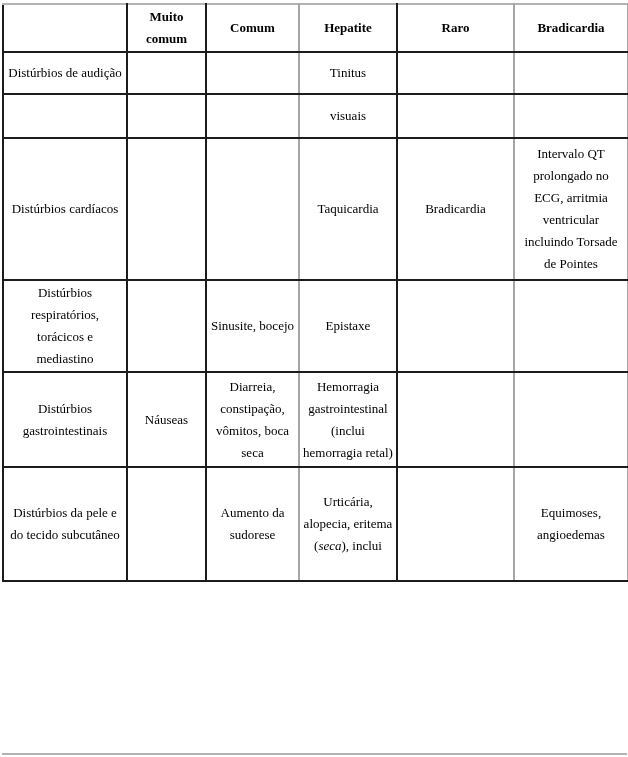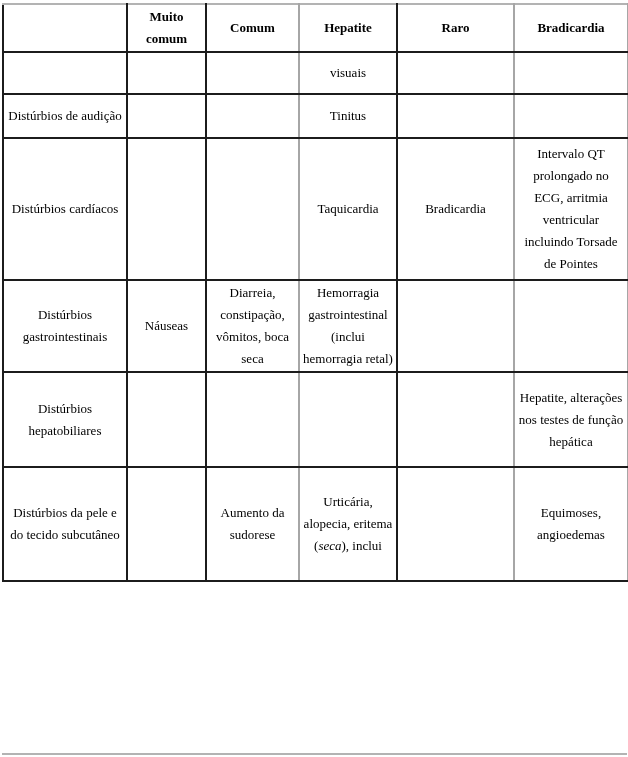--- a/index.html
+++ b/index.html
@@ -82,58 +82,58 @@
       <th></th>
       <th>Muito comum</th>
       <th>Comum</th>
       <th>Hepatite</th>
       <th>Raro</th>
       <th>Bradicardia</th>
     </tr>
   </thead>
   <tbody>
     <tr>
+      <td>Distúrbios de audição</td>
+      <td></td>
+      <td></td>
+      <td>Tinitus</td>
+      <td></td>
+      <td></td>
+    </tr>
+    <tr>
       <td></td>
       <td></td>
       <td></td>
       <td>visuais</td>
-      <td></td>
-      <td></td>
-    </tr>
-    <tr>
-      <td>Distúrbios de audição</td>
-      <td></td>
-      <td></td>
-      <td>Tinitus</td>
       <td></td>
       <td></td>
     </tr>
     <tr>
       <td>Distúrbios cardíacos</td>
       <td></td>
       <td></td>
       <td>Taquicardia</td>
       <td>Bradicardia</td>
       <td>Intervalo QT prolongado no ECG, arritmia ventricular incluindo Torsade de Pointes</td>
     </tr>
     <tr>
+      <td>Distúrbios respiratórios, torácicos e mediastino</td>
+      <td></td>
+      <td>Sinusite, bocejo</td>
+      <td>Epistaxe</td>
+      <td></td>
+      <td></td>
+    </tr>
+    <tr>
       <td>Distúrbios gastrointestinais</td>
       <td>Náuseas</td>
       <td>Diarreia, constipação, vômitos, boca seca</td>
       <td>Hemorragia gastrointestinal (inclui hemorragia retal)</td>
       <td></td>
       <td></td>
-    </tr>
-    <tr>
-      <td>Distúrbios hepatobiliares</td>
-      <td></td>
-      <td></td>
-      <td></td>
-      <td></td>
-      <td>Hepatite, alterações nos testes de função hepática</td>
     </tr>
     <tr>
       <td>Distúrbios da pele e do tecido subcutâneo</td>
       <td></td>
       <td>Aumento da sudorese</td>
       <td>
         <span>Urticária, alopecia, eritema (</span><span class="it">seca</span><span>), inclui</span>
       </td>
       <td></td>
       <td>Equimoses, angioedemas</td>

